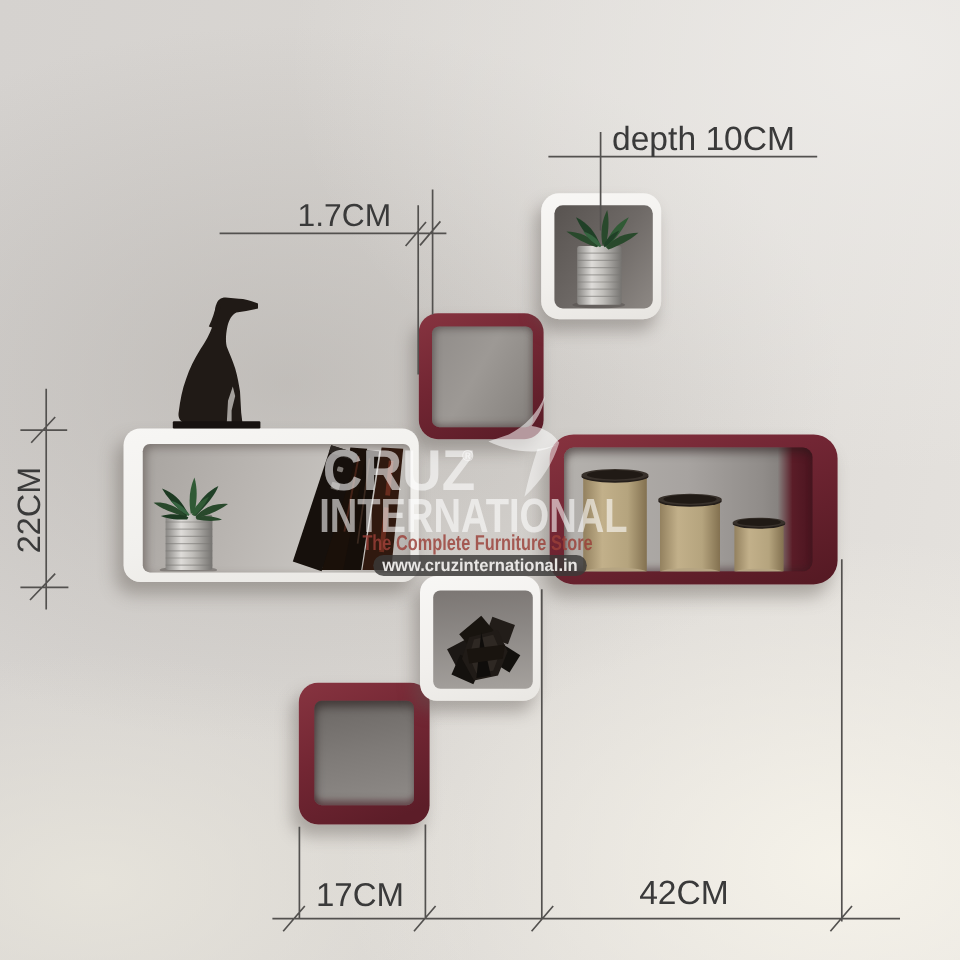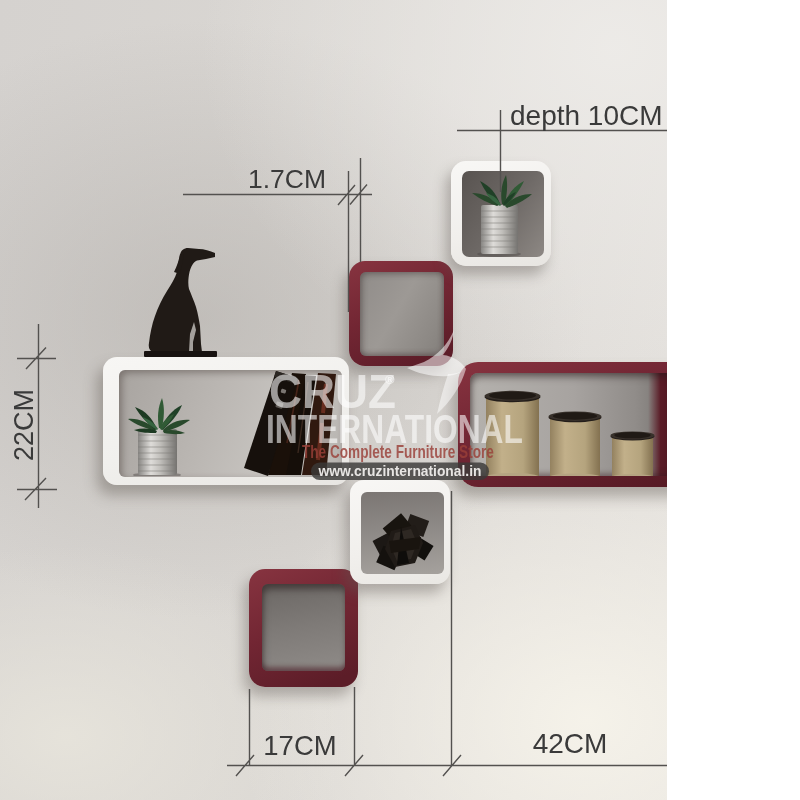--- a/index.html
+++ b/index.html
@@ -1,16 +1,16 @@
 <!DOCTYPE html>
 <html><head>
 <meta charset="utf-8">
 <style>
   html,body{margin:0;padding:0;}
-  #stage{position:relative;width:667px;height:800px;overflow:hidden;
+  #stage{position:relative;width:800px;height:800px;overflow:hidden;
     font-family:"Liberation Sans",sans-serif;
     background:
       radial-gradient(85% 55% at 88% 90%, rgba(246,243,234,.95), rgba(246,243,234,0) 62%),
       radial-gradient(100% 70% at 92% 6%, rgba(238,236,233,.9), rgba(238,236,233,0) 62%),
       radial-gradient(85% 55% at 30% 40%, rgba(165,161,157,.46), rgba(165,161,157,0) 68%),
       radial-gradient(70% 40% at 10% 92%, rgba(232,229,220,.85), rgba(232,229,220,0) 60%),
       linear-gradient(100deg,#d5d2cf,#dad7d3 48%,#e5e2de);}
   .shelf{position:absolute;box-sizing:border-box;}
   .inner{position:absolute;box-sizing:border-box;}
 </style>

